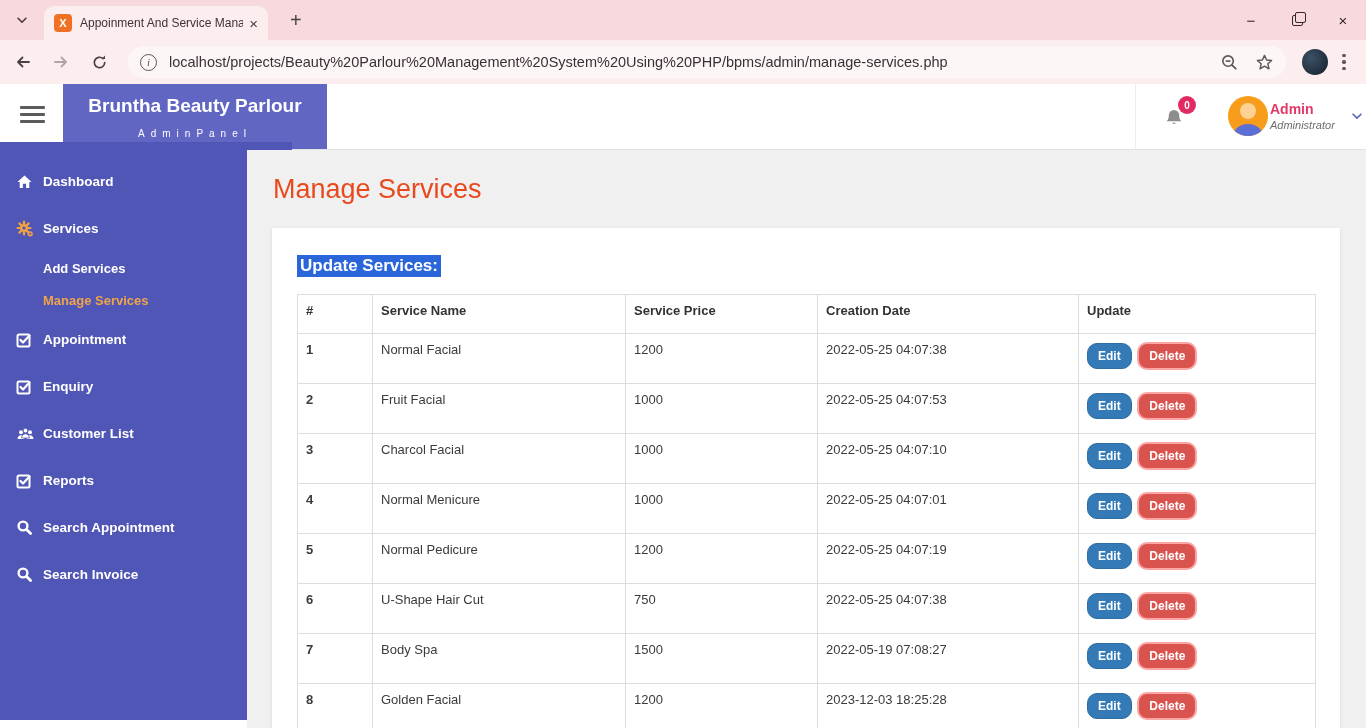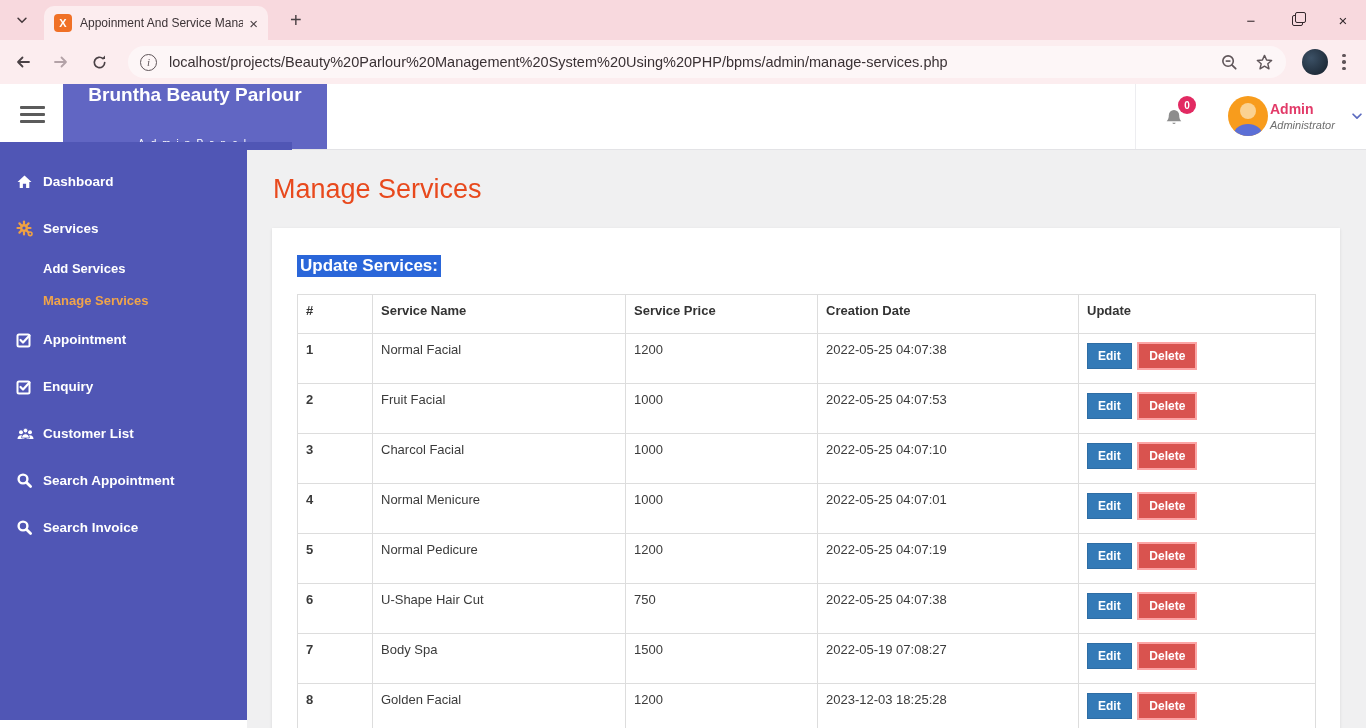--- a/index.html
+++ b/index.html
@@ -25,21 +25,21 @@
   .url-text { font-size:14.5px; color:#3a3134; margin-left:12px; white-space:nowrap; flex:1 1 auto; }
   .urlbar-right { display:flex; align-items:center; gap:16px; margin-left:10px; }
   .profile-avatar { width:26px; height:26px; border-radius:50%; background:radial-gradient(circle at 35% 35%, #3c5166, #141e29); margin-left:16px; }
   .menu-dots { display:flex; flex-direction:column; gap:3px; margin:0 16px 0 14px; }
   .menu-dots i { width:3.5px; height:3.5px; border-radius:50%; background:#5f5559; }
 
   
   .app-header { position:absolute; top:84px; left:0; width:1366px; height:66px; background:#fff; border-bottom:1px solid #e3e3e6; }
   .hamburger { position:absolute; left:20px; top:22px; width:25px; display:flex; flex-direction:column; gap:4px; cursor:pointer; }
   .hamburger i { height:3px; background:#5b5b5b; border-radius:1px; }
-  .brand { position:absolute; left:63px; top:0; width:264px; height:100%; background:#6166c3; color:#fff; text-align:center; display:flex; flex-direction:column; justify-content:space-between; }
+  .brand { position:absolute; left:63px; top:0; width:264px; height:100%; background:#6166c3; color:#fff; text-align:center; display:flex; flex-direction:column; justify-content:center; }
   .brand-title { font-size:19px; font-weight:bold; }
   .brand-sub { font-size:10px; letter-spacing:6px; margin-top:11px; }
   .header-divider { position:absolute; left:1135px; top:0; width:1px; height:100%; background:#ededf0; }
   .bell-wrap { position:absolute; left:1160px; top:16px; width:40px; height:36px; }
   .bell { font-size:20px; color:#8d8d8d; position:absolute; left:4px; top:8px; }
   .badge { position:absolute; left:18px; top:-4px; min-width:18px; height:18px; border-radius:9px; background:#e22a62; color:#fff; font-size:10px; font-weight:bold; display:flex; align-items:center; justify-content:center; }
   .user-wrap { position:absolute; left:1228px; top:12px; display:flex; align-items:center; cursor:pointer; }
   .avatar { width:40px; height:40px; border-radius:50%; background:#f89c1c; position:relative; overflow:hidden; flex:0 0 auto; }
   .avatar .head { position:absolute; top:7px; left:12px; width:16px; height:16px; border-radius:50%; background:#fbd291; }
   .avatar .torso { position:absolute; bottom:-8px; left:6px; width:28px; height:20px; border-radius:50% 50% 0 0; background:#5c6fd6; }
@@ -62,21 +62,21 @@
   .main { position:absolute; top:150px; left:247px; width:1119px; height:578px; background:#f0f0f1; overflow:hidden; }
   .page-title { position:absolute; left:26px; top:24px; font-size:27px; font-weight:500; color:#e8491d; }
   .card { position:absolute; left:25px; top:78px; width:1068px; height:620px; background:#fff; box-shadow:0 1px 3px rgba(0,0,0,.1); }
   .update-title { position:absolute; left:25px; top:27px; display:inline-block; background:#2a66d9; color:#fff; font-size:17px; font-weight:bold; padding:1px 3px; }
   table.svc { position:absolute; left:25px; top:66px; width:1018px; border-collapse:collapse; table-layout:fixed; }
   .svc th, .svc td { border:1px solid #ddd; padding:8px; font-size:13px; color:#3b3b3b; text-align:left; vertical-align:top; }
   .svc thead th { height:39px; font-weight:bold; color:#333; }
   .svc tbody th, .svc tbody td { height:50px; }
   .svc tbody th { font-weight:bold; }
   .col-num { width:75px; } .col-name { width:253px; } .col-price { width:192px; } .col-date { width:261px; } .col-action { width:237px; }
-  .btn { display:inline-block; color:#fff; font-size:12px; font-weight:bold; padding:5px 10px; border-radius:0; cursor:pointer; }
+  .btn { display:inline-block; color:#fff; font-size:12px; font-weight:bold; padding:5px 10px; border-radius:10px; cursor:pointer; }
   .btn-edit { background:#337ab7; border:1px solid #2e6da4; }
   .btn-delete { background:#d9534f; border:2px solid #fca5a5; margin-left:2px; }
 
   svg { display:block; }
 </style>
 </head>
 <body>
 
 <div class="tabstrip">
   <div class="tab-search-btn">
@@ -259,20 +259,34 @@
           <circle cx="14" cy="6.2" r="2" fill="#fff"></circle>
           <path d="M1.5 13 c0-2.4 1.6-3.8 3.5-3.8 s3.5 1.4 3.5 3.8 Z" fill="#fff"></path>
           <path d="M10.5 13 c0-2.4 1.6-3.8 3.5-3.8 s3.5 1.4 3.5 3.8 Z" fill="#fff"></path>
           <circle cx="9.5" cy="4.6" r="2.3" fill="#fff" stroke="#5056b5" stroke-width=".8"></circle>
           <path d="M5.6 12 c0-2.6 1.8-4.2 3.9-4.2 s3.9 1.6 3.9 4.2 Z" fill="#fff" stroke="#5056b5" stroke-width=".8"></path>
         </svg>
     </span>
     <span class="lbl">Customer List</span>
   </div>
 
+  <div class="side-item">
+    <span class="icon">
+      <svg width="16" height="16" viewBox="0 0 16 16">
+          <rect x="1.5" y="2.5" width="12" height="12" rx="1.5" fill="none" stroke="#fff" stroke-width="2"></rect>
+          <path d="M4.5 8 L7 10.5 L13.5 3.5" fill="none" stroke="#fff" stroke-width="2.2" stroke-linecap="round" stroke-linejoin="round"></path>
+        </svg>
+    </span>
+    <span class="lbl">Reports</span>
+    <span class="side-chevron">
+      <svg width="12" height="12" viewBox="0 0 16 16">
+          <path d="M10 3.5 L5.5 8 L10 12.5" fill="none" stroke="#fff" stroke-width="2" stroke-linecap="round" stroke-linejoin="round"></path>
+        </svg>
+    </span>
+  </div>
 
 
   <div class="side-item">
     <span class="icon">
       <svg width="17" height="17" viewBox="0 0 17 17">
           <circle cx="7" cy="7" r="4.4" fill="none" stroke="#fff" stroke-width="2.4"></circle>
           <line x1="10.5" y1="10.5" x2="14.6" y2="14.6" stroke="#fff" stroke-width="2.8" stroke-linecap="round"></line>
         </svg>
     </span>
     <span class="lbl">Search Appointment</span>

